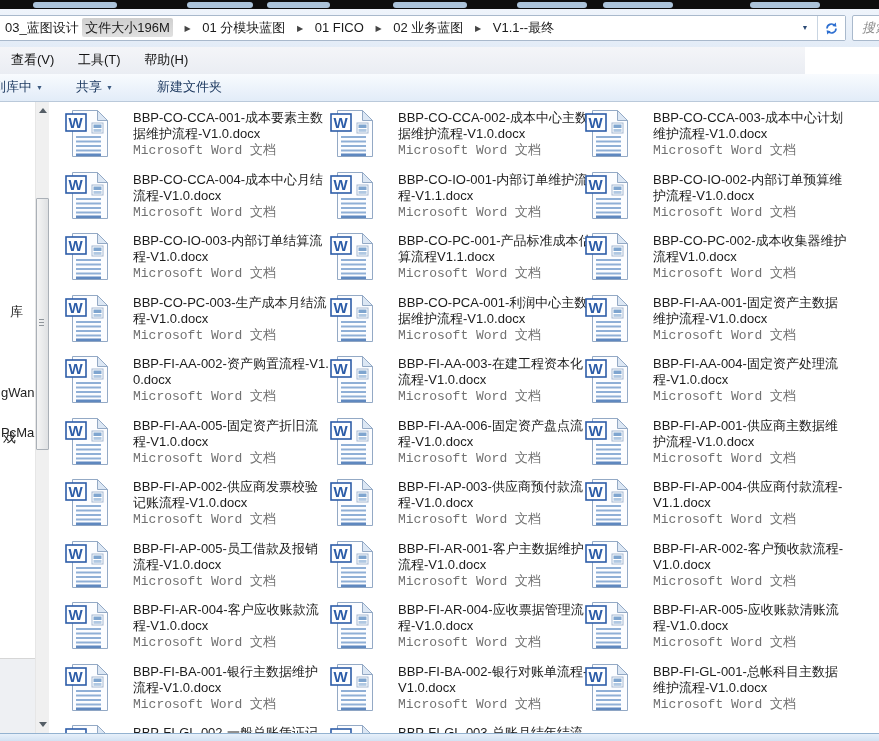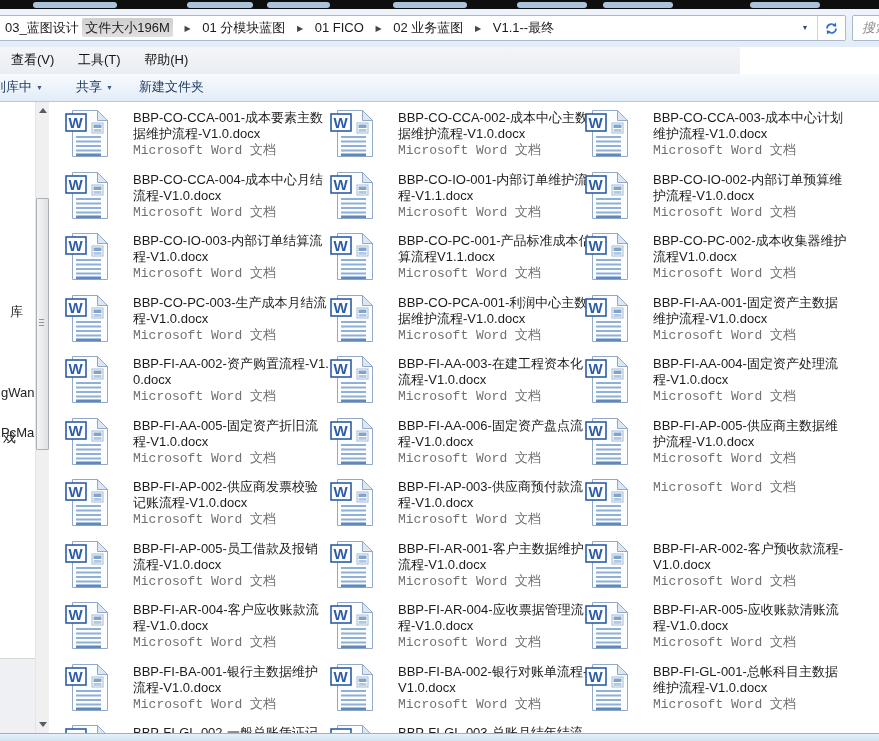--- a/index.html
+++ b/index.html
@@ -20,21 +20,21 @@
   .pill{background:linear-gradient(#cfcfcf,#e0e0e0);border-radius:2px;padding:2px 3px;}
   .addr-drop{position:absolute;right:30px;top:0;width:20px;height:24px;text-align:center;
     line-height:24px;font-size:7px;color:#2b4a75;cursor:default;}
   .refresh-btn{position:absolute;right:0;top:0;width:27px;height:24px;border-left:1px solid #c9d5e2;
     display:flex;align-items:center;justify-content:center;background:#fff;}
   .search-ctl{position:absolute;left:852px;top:6px;width:60px;height:26px;background:#fff;
     border:1px solid #a9b9cc;border-radius:2px;box-sizing:border-box;
     font-style:italic;color:#8a8a8a;font-size:13px;line-height:24px;padding-left:9px;white-space:nowrap;}
 
   
-  .menu-band{position:absolute;left:0;top:47px;width:740px;height:27px;
+  .menu-band{position:absolute;left:0;top:47px;width:805px;height:27px;
     background:linear-gradient(#f4f5f8,#eaedf3);font-size:13px;color:#141414;}
   .menu-item{display:inline-block;line-height:26px;padding:0 9px;margin-left:2px;cursor:default;}
 
   
   .toolbar-band{position:absolute;left:0;top:74px;width:879px;height:28px;
     background:linear-gradient(#f8fbfe,#e2ecf8);border-bottom:1px solid #bac9da;box-sizing:border-box;}
   .tb-btn{position:absolute;top:0;line-height:26px;font-size:13px;color:#1f3b61;white-space:nowrap;cursor:default;}
   .tb-arrow{font-size:7px;color:#3c5a80;margin-left:4px;vertical-align:1px;}
 
   
@@ -112,21 +112,21 @@
 
 <div class="menu-band">
   <span class="menu-item">查看(V)</span>
   <span class="menu-item">工具(T)</span>
   <span class="menu-item">帮助(H)</span>
 </div>
 
 <div class="toolbar-band">
   <span class="tb-btn" style="left:-33px;"><span>包含到库中</span><span class="tb-arrow">▼</span></span>
   <span class="tb-btn" style="left:76px;"><span>共享</span><span class="tb-arrow">▼</span></span>
-  <span class="tb-btn" style="left:139px;">新建文件夹</span>
+  <span class="tb-btn" style="left:157px;">新建文件夹</span>
 </div>
 
 <div class="sidebar">
   <span class="side-lbl" style="left:10px;top:201px;">库</span>
   <span class="side-lbl" style="left:1px;top:283px;">gWang</span>
   <span class="side-lbl" style="left:1px;top:323px;text-align:right;">PcMa</span>
   <span class="side-lbl" style="left:3px;top:327px;">戏</span>
   <div class="side-groove"></div>
 </div>
 
@@ -495,21 +495,21 @@
       <rect x="28.5" y="20" width="8" height="2.8" fill="#b0c8e2"></rect>
       <rect x="1" y="5" width="20" height="17" fill="#ffffff" stroke="#2d5da8" stroke-width="1.6"></rect>
       <text x="3.5" y="19" font-size="15" font-weight="bold" fill="#2d5da8" font-family="Liberation Sans, sans-serif">W</text>
       <rect x="11" y="27" width="25" height="2" fill="#8fafd6"></rect>
       <rect x="11" y="31.5" width="25" height="2" fill="#8fafd6"></rect>
       <rect x="11" y="36" width="25" height="2" fill="#8fafd6"></rect>
       <rect x="11" y="40.5" width="25" height="2" fill="#8fafd6"></rect>
       <rect x="11" y="44.5" width="25" height="2.6" fill="#5f88bf"></rect>
     </svg>
     <div class="tile-text">
-      <div class="file-name">BBP-FI-AP-005-供应商主数据维护流程-V1.0.docx</div>
+      <div class="file-name">BBP-FI-AP-001-供应商主数据维护流程-V1.0.docx</div>
       <div class="file-type">Microsoft Word 文档</div>
     </div>
   </div>
       <div class="tile">
     <svg class="doc-icon" viewBox="0 0 46 50">
       <path d="M7.5 1.5 h25 l10 10 v36 h-35 z" fill="#fcfdff" stroke="#93a9c5"></path>
       <path d="M32.5 1.5 v10 h10 z" fill="#dce7f4" stroke="#93a9c5"></path>
       <rect x="27" y="14" width="11" height="10" fill="#ffffff" stroke="#a4b8d2"></rect>
       <rect x="28.5" y="15.5" width="8" height="3.5" fill="#7fa5cf"></rect>
       <rect x="28.5" y="20" width="8" height="2.8" fill="#b0c8e2"></rect>
@@ -555,20 +555,21 @@
       <rect x="28.5" y="20" width="8" height="2.8" fill="#b0c8e2"></rect>
       <rect x="1" y="5" width="20" height="17" fill="#ffffff" stroke="#2d5da8" stroke-width="1.6"></rect>
       <text x="3.5" y="19" font-size="15" font-weight="bold" fill="#2d5da8" font-family="Liberation Sans, sans-serif">W</text>
       <rect x="11" y="27" width="25" height="2" fill="#8fafd6"></rect>
       <rect x="11" y="31.5" width="25" height="2" fill="#8fafd6"></rect>
       <rect x="11" y="36" width="25" height="2" fill="#8fafd6"></rect>
       <rect x="11" y="40.5" width="25" height="2" fill="#8fafd6"></rect>
       <rect x="11" y="44.5" width="25" height="2.6" fill="#5f88bf"></rect>
     </svg>
     <div class="tile-text">
+      <div class="file-name">BBP-FI-AP-004-供应商付款流程-V1.1.docx</div>
       <div class="file-type">Microsoft Word 文档</div>
     </div>
   </div>
       <div class="tile">
     <svg class="doc-icon" viewBox="0 0 46 50">
       <path d="M7.5 1.5 h25 l10 10 v36 h-35 z" fill="#fcfdff" stroke="#93a9c5"></path>
       <path d="M32.5 1.5 v10 h10 z" fill="#dce7f4" stroke="#93a9c5"></path>
       <rect x="27" y="14" width="11" height="10" fill="#ffffff" stroke="#a4b8d2"></rect>
       <rect x="28.5" y="15.5" width="8" height="3.5" fill="#7fa5cf"></rect>
       <rect x="28.5" y="20" width="8" height="2.8" fill="#b0c8e2"></rect>

